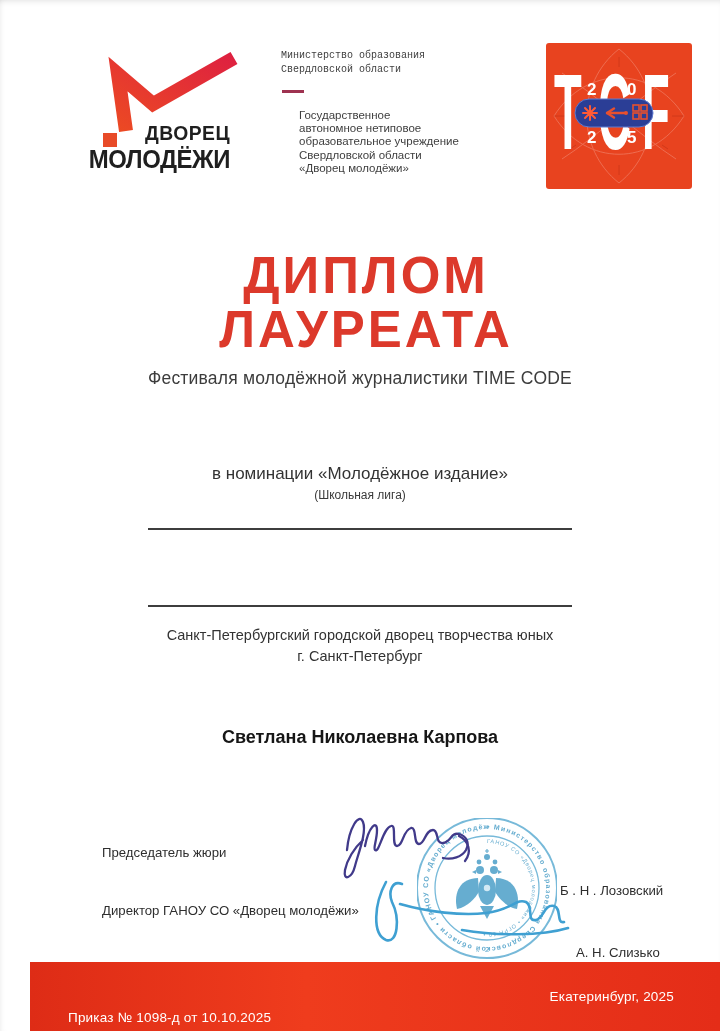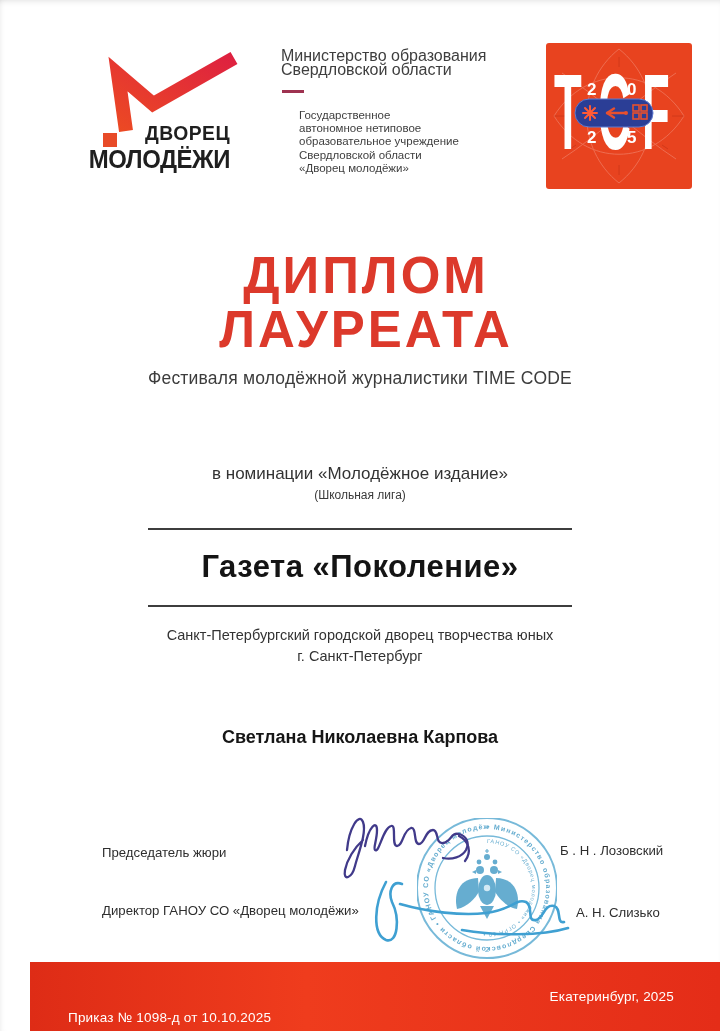--- a/index.html
+++ b/index.html
@@ -8,38 +8,38 @@
     background:#ffffff;font-family:"Liberation Sans",sans-serif;color:#1d1d1d;
     box-shadow:inset 0 5px 7px -5px rgba(0,0,0,.15), inset 5px 0 7px -6px rgba(0,0,0,.10);
   }
   .abs{position:absolute;}
   .center{left:0;right:0;text-align:center;}
   
   .logo-text{left:74px;top:122px;width:156px;text-align:right;font-weight:800;color:#1f1f1f;
     transform:scaleX(.92);transform-origin:100% 0;line-height:1;}
   .logo-text .l1{font-size:21px;letter-spacing:.5px;}
   .logo-text .l2{font-size:26px;letter-spacing:-.5px;margin-top:3px;}
-  .ministry{left:281px;top:49px;font-size:16px;line-height:13.5px;color:#3e3e3e;white-space:pre-line;}
+  .ministry{left:281px;top:49px;font-size:10px;line-height:13.5px;color:#3e3e3e;white-space:pre-line;font-family:Liberation Mono, monospace;}
   .mini-divider{left:282px;top:90px;width:22px;height:3px;background:#9e3250;}
   .institution{left:281px;top:109px;font-size:11.5px;line-height:13.2px;color:#3e3e3e;white-space:pre-line;margin-left:18px;}
   
   .title{top:249px;font-weight:800;color:#dc392b;font-size:51px;line-height:54px;letter-spacing:3px;padding-left:12px;}
   .subtitle{top:368px;font-size:17.5px;color:#3c3c3c;letter-spacing:.2px;}
   .place{top:411px;font-size:42px;font-weight:800;color:#141414;letter-spacing:1px;}
   .nomination{top:464px;font-size:17px;color:#333;}
   .league{top:488px;font-size:12px;color:#3a3a3a;}
   .rule{left:148px;width:424px;height:2px;background:#3d3d3d;}
   .recipient{top:549px;font-size:31px;font-weight:800;color:#141414;letter-spacing:.5px;}
   .org{top:627px;font-size:14.5px;color:#333;}
   .city{top:648px;font-size:14.5px;color:#333;}
   .editor-label{top:707px;font-size:15px;color:#4b4b4b;}
   .editor-name{top:727px;font-size:18px;font-weight:700;color:#161616;}
   
   .role{font-size:13.2px;color:#2e2e2e;margin-left:34px;}
-  .sig-name{font-size:13.2px;color:#2e2e2e;}
+  .sig-name{font-size:13.2px;color:#2e2e2e;margin-top:40px;}
   .role1{left:68px;top:845px;} .name1{left:560px;top:843px;}
   .role2{left:68px;top:903px;} .name2{left:576px;top:905px;}
   
   .footer-bar{left:30px;top:962px;width:690px;height:69px;
     background:linear-gradient(90deg,#de2c16,#ef3c1d 40%,#e42d18);
     display:flex;align-items:center;justify-content:space-between;}
   .footer-bar .ft{color:#fff;font-size:13.5px;letter-spacing:.2px;}
   .ft-left{margin-left:38px;margin-top:42px;} .ft-right{margin-right:46px;}
 </style>
 </head>
@@ -116,21 +116,20 @@
   <div class="abs center title">
     <div>ДИПЛОМ</div>
     <div>ЛАУРЕАТА</div>
   </div>
   <div class="abs center subtitle">Фестиваля молодёжной журналистики TIME CODE</div>
 
   <div class="abs center nomination">в номинации «Молодёжное издание»</div>
   <div class="abs center league">(Школьная лига)</div>
 
   <div class="abs rule" style="top:528px;"></div>
-  <div class="abs center recipient">Газета «Поколение»</div>
   <div class="abs rule" style="top:605px;"></div>
 
   <div class="abs center org">Санкт-Петербургский городской дворец творчества юных</div>
   <div class="abs center city">г. Санкт-Петербург</div>
   <div class="abs center editor-name">Светлана Николаевна Карпова</div>
 
   <svg class="abs" style="left:417px;top:818px;opacity:.92;" width="140" height="146" viewBox="0 0 140 146">
     <defs>
       <path id="ringPath" d="M 70 11 A 59 59 0 1 1 69.99 11"></path>
       <path id="ringPath2" d="M 70 25 A 45 45 0 1 1 69.99 25"></path>

